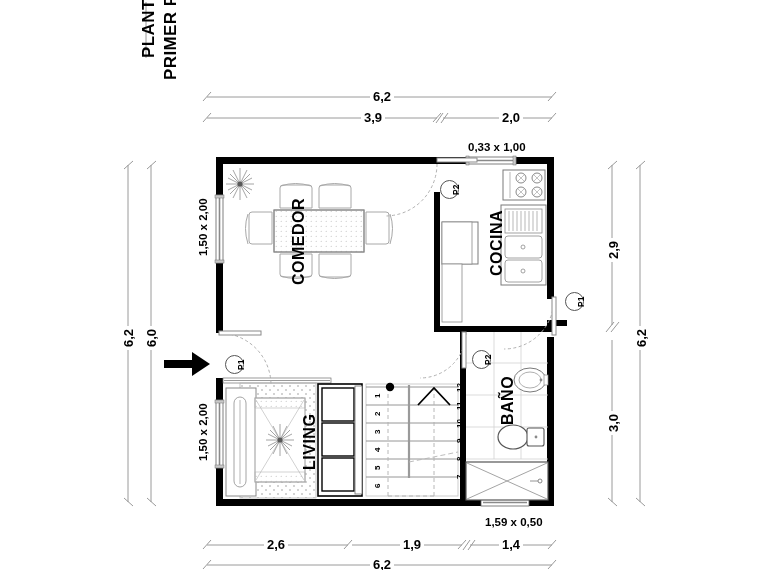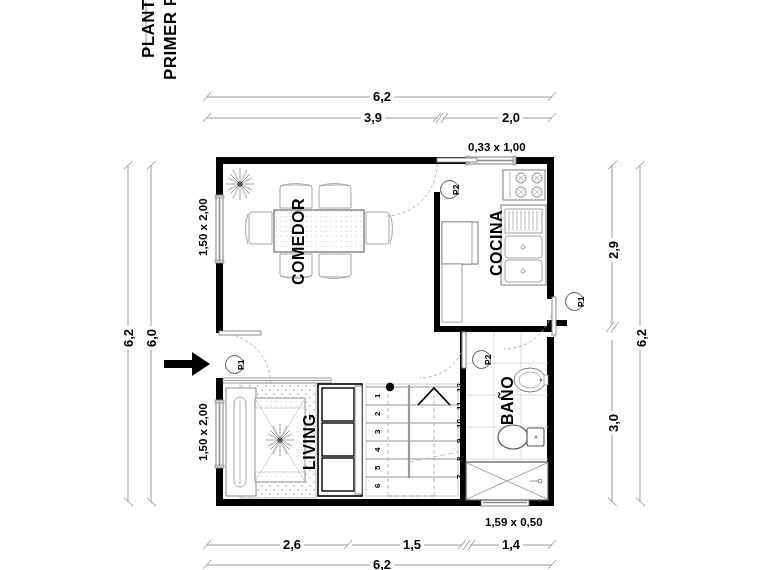--- a/index.html
+++ b/index.html
@@ -386,22 +386,22 @@
 
   <div class="txt title-label rot90" style="left:140px; top:58px;">PLANTA</div>
   <div class="txt title-label rot90" style="left:162px; top:80px;">PRIMER PISO</div>
 
   <div class="txt dim-label" style="left:370px; top:90px;">6,2</div>
   <div class="txt dim-label" style="left:313px; top:111px;margin-left:48px;">3,9</div>
   <div class="txt dim-label" style="left:485px; top:111px;margin-left:14px;">2,0</div>
   <div class="txt open-label" style="left:466px; top:142px;">0,33 x 1,00</div>
 
   <div class="txt open-label" style="left:483px; top:517px;">1,59 x 0,50</div>
-  <div class="txt dim-label" style="left:280px; top:538px;">2,6</div>
-  <div class="txt dim-label" style="left:400px; top:538px;">1,5</div>
+  <div class="txt dim-label" style="left:264px; top:538px;">2,6</div>
+  <div class="txt dim-label" style="left:400px; top:538px;">1,9</div>
   <div class="txt dim-label" style="left:499px; top:538px;">1,4</div>
   <div class="txt dim-label" style="left:370px; top:558px;">6,2</div>
 
   <div class="txt dim-label rot90" style="left:122px; top:350px;">6,2</div>
   <div class="txt dim-label rot90" style="left:145px; top:350px;">6,0</div>
   <div class="txt open-label rot90" style="left:198px; top:258px;">1,50 x 2,00</div>
   <div class="txt open-label rot90" style="left:198px; top:463px;">1,50 x 2,00</div>
 
   <div class="txt dim-label rot90" style="left:607px; top:262px;">2,9</div>
   <div class="txt dim-label rot90" style="left:607px; top:435px;">3,0</div>

